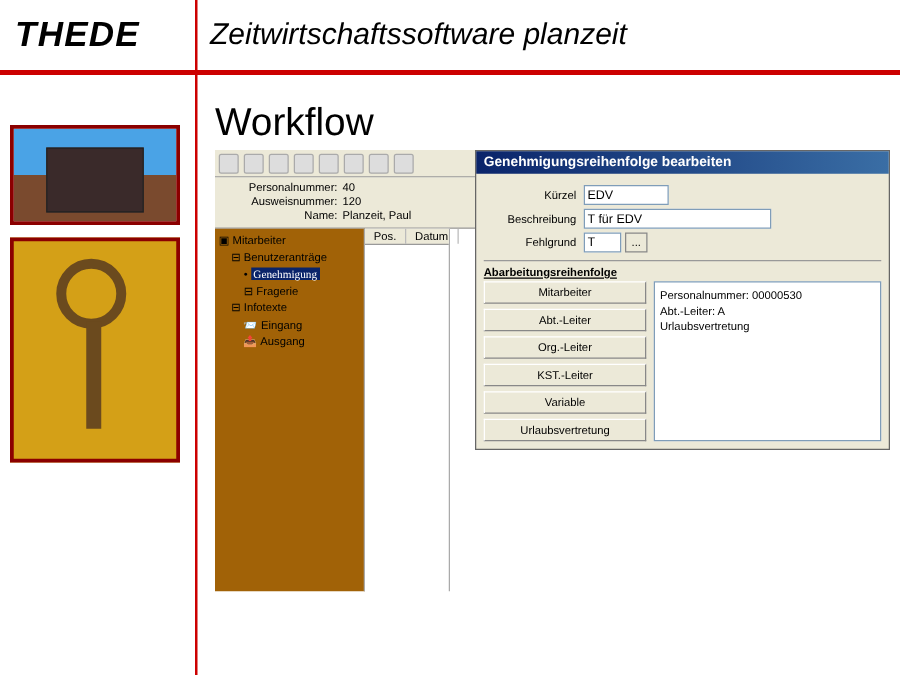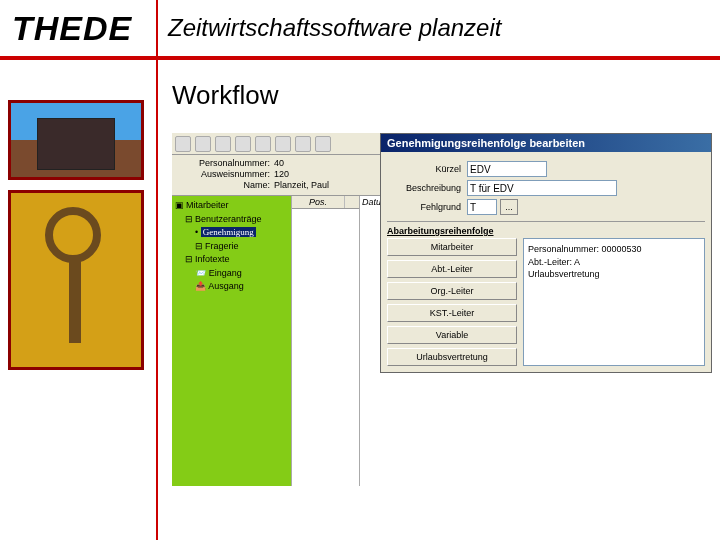--- a/index.html
+++ b/index.html
@@ -1,52 +1,52 @@
 <!DOCTYPE html>
 <html><head>
 <meta charset="utf-8">
 <style>
   * { box-sizing: border-box; margin: 0; padding: 0; }
   body { font-family: Arial, sans-serif; width: 720px; height: 540px; background: #fff; overflow: hidden; }
   .slide { width: 720px; height: 540px; position: relative; }
   .top-bar { display: flex; align-items: center; height: 56px; padding: 8px 12px; }
   .logo-box { width: 140px; }
-  .logo { font-weight: 900; font-size: 34px; font-style: italic; letter-spacing: 1px; }
+  .logo { font-weight: 900; font-size: 28px; font-style: italic; letter-spacing: 1px; }
   .title-bar { flex: 1; padding-left: 16px; font-size: 24px; font-style: italic; }
   .red-line { height: 4px; background: #c00; width: 100%; }
   .vert-line { position: absolute; top: 0; left: 156px; width: 2px; height: 540px; background: #c00; }
 
   .content { position: absolute; top: 80px; left: 172px; right: 8px; }
-  .content h2 { font-size: 26px; font-weight: 400; margin-bottom: 22px; }
+  .content h2 { font-size: 31px; font-weight: 400; margin-bottom: 4px; }
 
   .sidebar-imgs { position: absolute; top: 100px; left: 8px; width: 136px; }
   .photo { width: 136px; height: 80px; border: 3px solid #8b0000; margin-bottom: 10px; background: linear-gradient(to bottom, #4aa3e6 0%, #4aa3e6 50%, #7a4a2e 50%, #7a4a2e 100%); position: relative; }
   .bldg { position:absolute; left:20%; top:20%; width:60%; height:70%; background:#3a2a2a; border:1px solid #222; }
   .key-photo { width: 136px; height: 180px; border: 3px solid #8b0000; background: #d4a017; position:relative; }
   .key-shape { position:absolute; left:34px; top:14px; width:56px; height:56px; border:8px solid #6b4a1e; border-radius:50%; }
   .key-shaft { position:absolute; left:58px; top:64px; width:12px; height:86px; background:#6b4a1e; }
 
   .addr { position: absolute; left: 8px; top: 410px; width: 140px; font-size: 12px; font-weight: bold; line-height: 1.8; }
 
   
   .app { position: relative; height: 380px; font-family: Tahoma, Arial, sans-serif; font-size: 10px; color: #000; }
   .toolbar { height: 22px; background: #ece9d8; border-bottom: 1px solid #999; display:flex; align-items:center; gap:4px; padding:2px 3px; }
   .tb-btn { width:16px; height:16px; background:#ddd; border:1px solid #aaa; border-radius:2px; }
   .details { background:#ece9d8; padding:2px 6px 4px 6px; border-bottom:1px solid #999; }
   .detail-row { display:flex; gap:4px; margin:1px 0; font-size:9px; }
   .detail-row .lbl { width:92px; text-align:right; }
   .main-split { display:flex; height: 290px; }
-  .tree-pane { width:120px; border-right:1px solid #aaa; background:#84cc16; padding:3px; overflow:hidden; }
+  .tree-pane { width:120px; border-right:1px solid #aaa; background:#a16207; padding:3px; overflow:hidden; }
   .tree-node { font-size:9px; line-height:1.5; white-space:nowrap; }
   .indent1 { padding-left:10px; }
   .indent2 { padding-left:20px; }
   .hl { background:#0a246a; color:#fff; padding:0 2px;font-family:Liberation Serif, serif; }
   .grid-pane { width:68px; border-right:1px solid #aaa; background:#fff; }
   .grid-head { display:flex; font-size:9px; background:#ece9d8; border-bottom:1px solid #999; }
-  .grid-head div { padding:1px 17px; border-right:1px solid #bbb;font-style:italic; }
+  .grid-head div { padding:1px 7px; border-right:1px solid #bbb; }
 
   .dialog { position:absolute; top:0; right:0; width:332px; background:#ece9d8; border:1px solid #666; font-size:9px; }
   .dlg-title { background:linear-gradient(to right,#0a246a,#3a6ea5); color:#fff; padding:3px 6px; font-weight:bold; font-size:11px; }
   .dlg-body { padding:6px; }
   .form-row { display:flex; align-items:center; margin:3px 0; }
   .form-row .flabel { width:80px; text-align:right; padding-right:6px; }
   .form-row input { height:16px; border:1px solid #7f9db9; padding:0 2px; font-size:10px; background:#fff; }
   .fieldset-label { font-weight:bold; padding:4px 0 2px 0; border-top:1px solid #999; margin-top:6px;text-decoration:underline; }
   .split2 { display:flex; gap:6px; }
   .btn-col { display:flex; flex-direction:column; gap:4px; width:130px; }
@@ -122,21 +122,21 @@
             <div>Datum</div>
           </div>
         </div>
       </div>
 
       <div class="dialog">
         <div class="dlg-title">Genehmigungsreihenfolge bearbeiten</div>
         <div class="dlg-body">
           <div class="form-row">
             <span class="flabel">Kürzel</span>
-            <input style="width: 80px;" value="EDV">
+            <input style="width: 68px;" value="EDV">
           </div>
           <div class="form-row">
             <span class="flabel">Beschreibung</span>
             <input style="width: 150px;" value="T für EDV">
           </div>
           <div class="form-row">
             <span class="flabel">Fehlgrund</span>
             <input style="width: 30px;" value="T">
             <div class="small-btn">...</div>
           </div>

